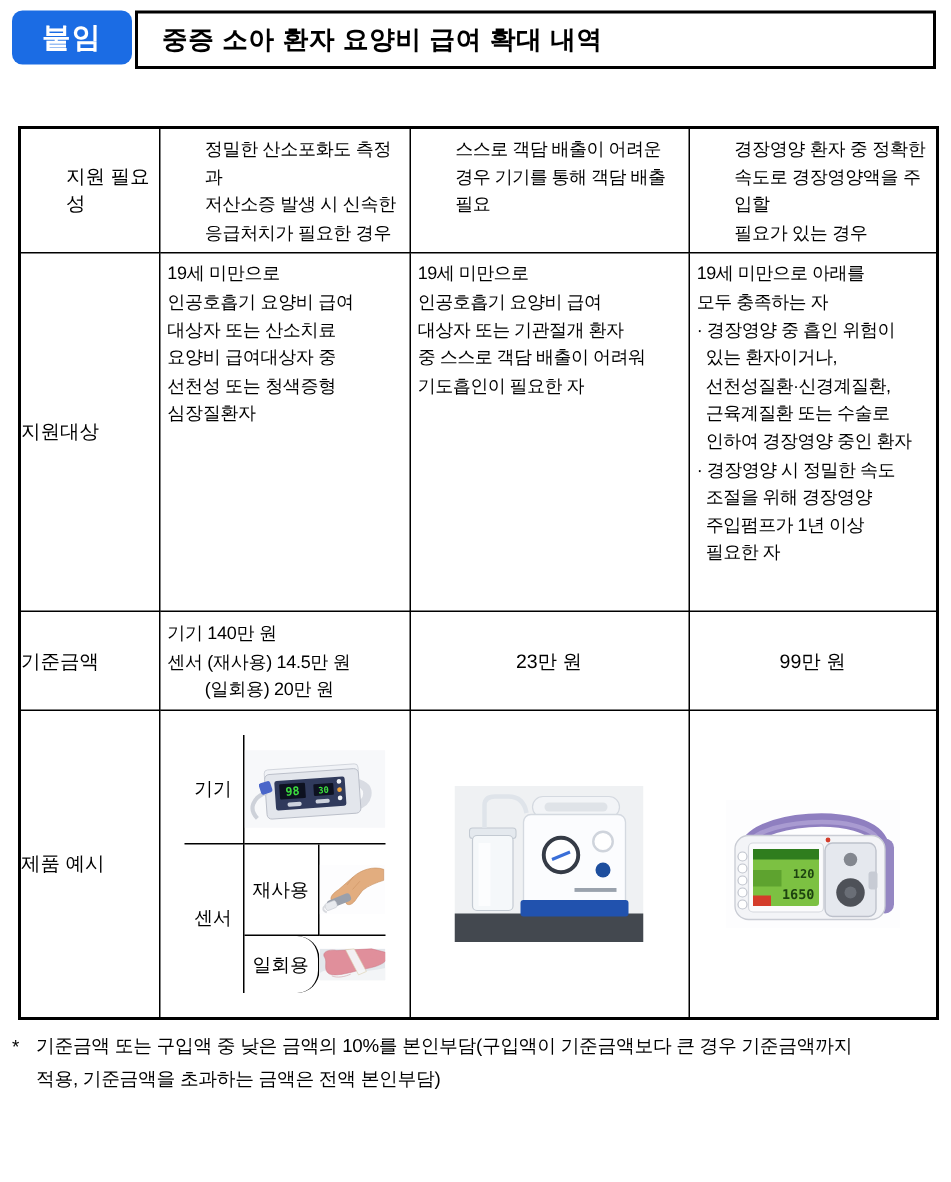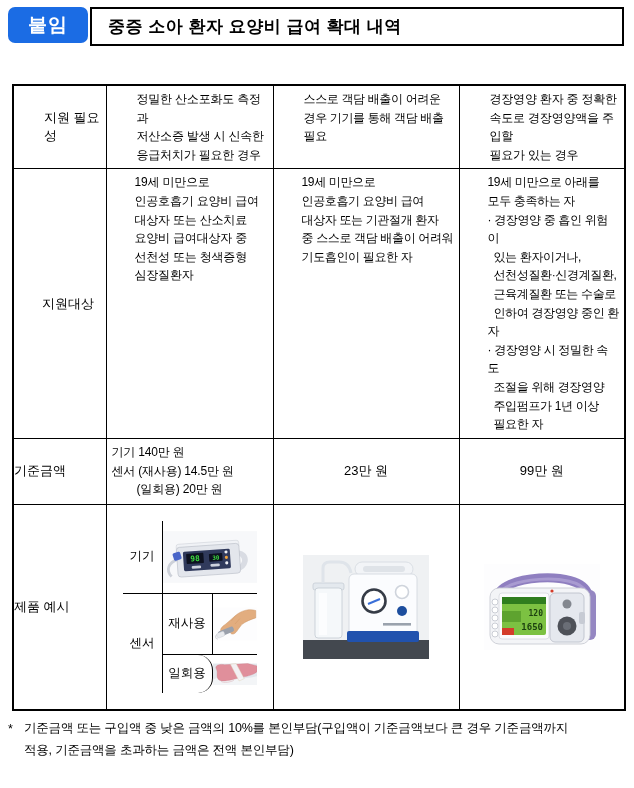--- a/index.html
+++ b/index.html
@@ -52,21 +52,21 @@
     font-size: 12px; line-height: 1.55; letter-spacing: -0.2px;
     vertical-align: top; text-align: left;
     padding: 4px 5px; white-space: pre-wrap;
   }
   td.ls-tight { letter-spacing: -0.35px; }
   td.cell-mid { vertical-align: middle; }
   td.cell-center { text-align: center; vertical-align: middle; font-size: 13px; white-space: pre-wrap; }
   .u { }
 
   tr.r-necessity  td { height: 75px; padding-left: 30px; }
-  tr.r-eligibility td { height: 239px; padding-left: 28px; }
+  tr.r-eligibility td { height: 239px; }
   tr.r-price      td { height: 66px; }
   tr.r-durability td { height: 53px; }
   tr.r-products   td { height: 172px; }
 
   
   td.products-cell { padding: 16px; vertical-align: top; }
   .products-grid {
     display: grid; width: 100%; height: 172px;
     grid-template-columns: 40px 50px 1fr;
     grid-template-rows: 73px 61px 1fr;

